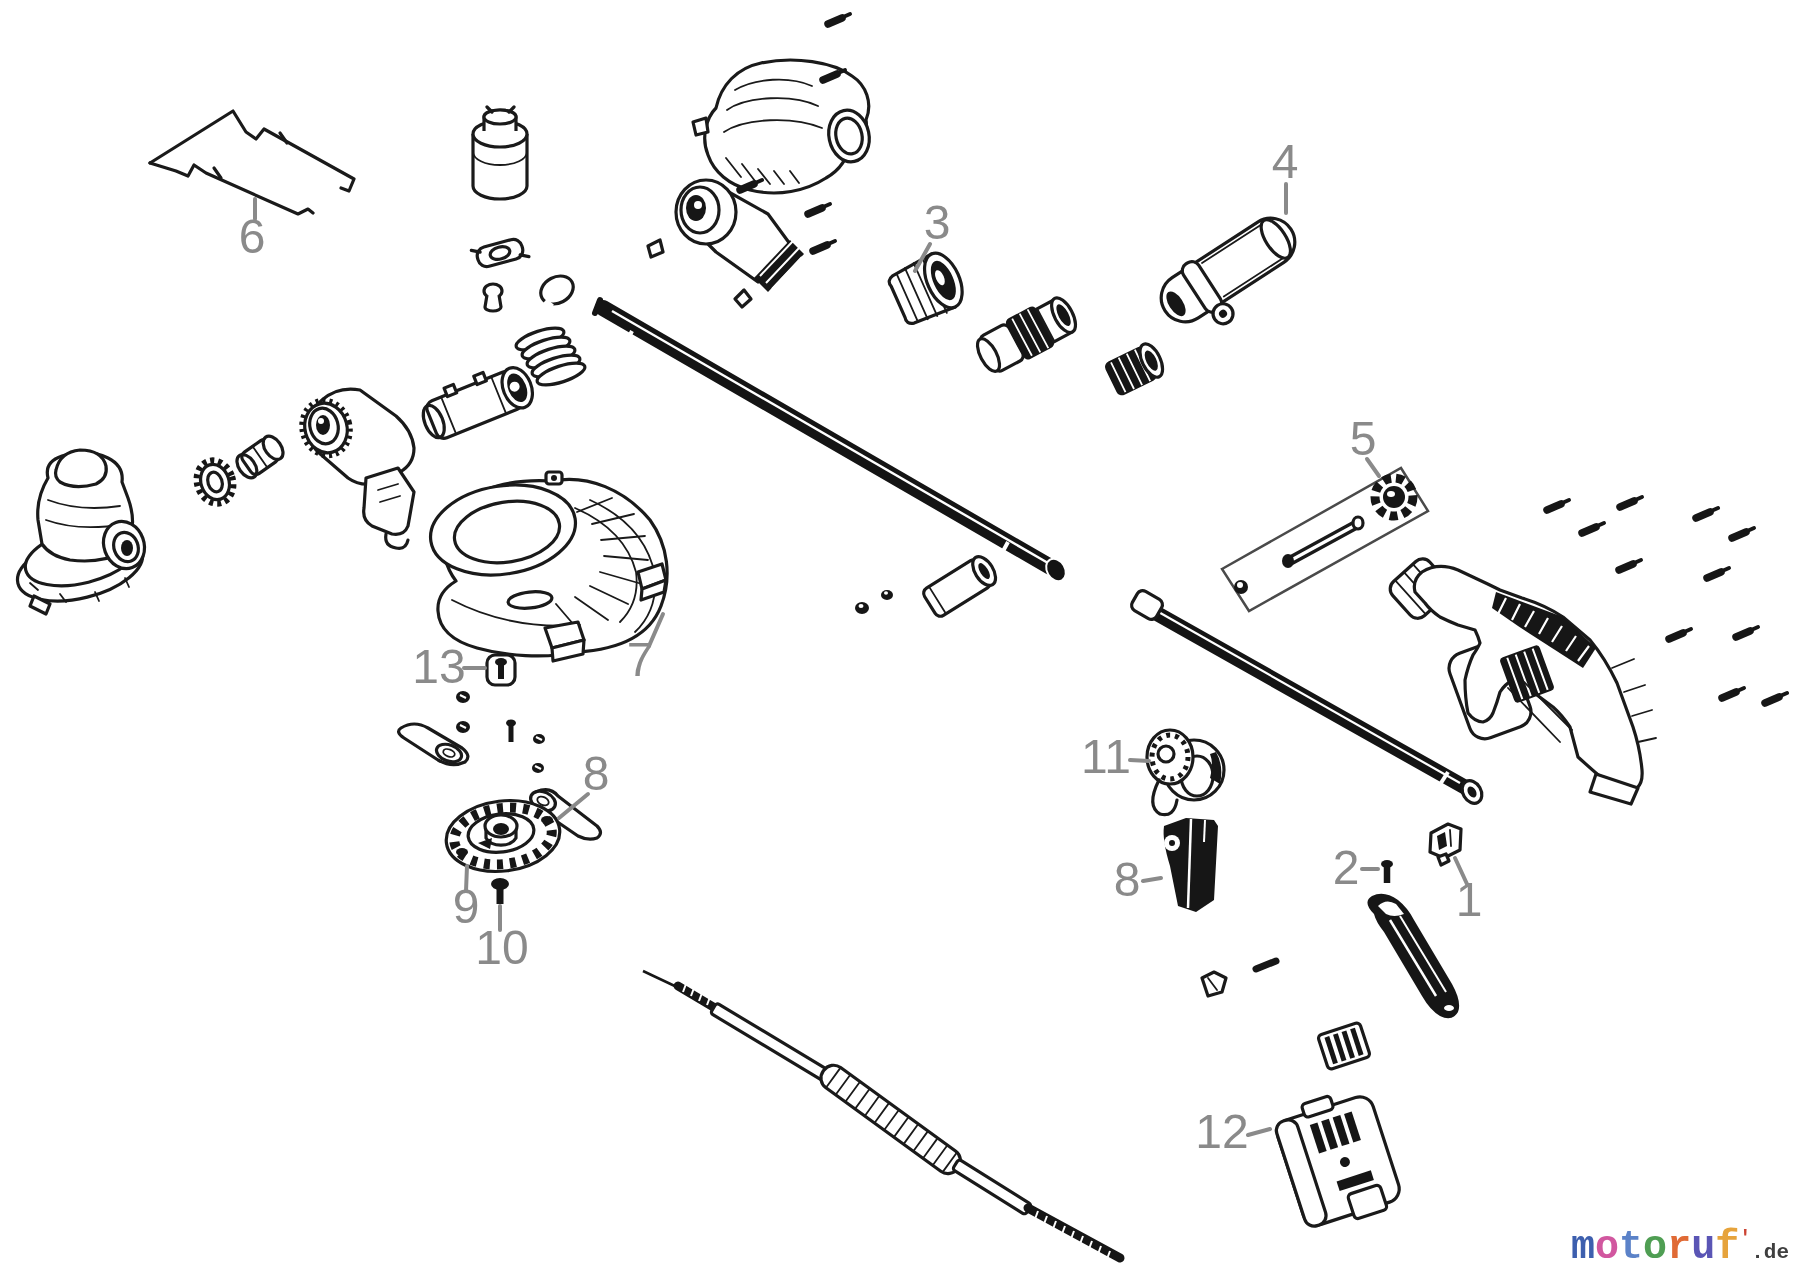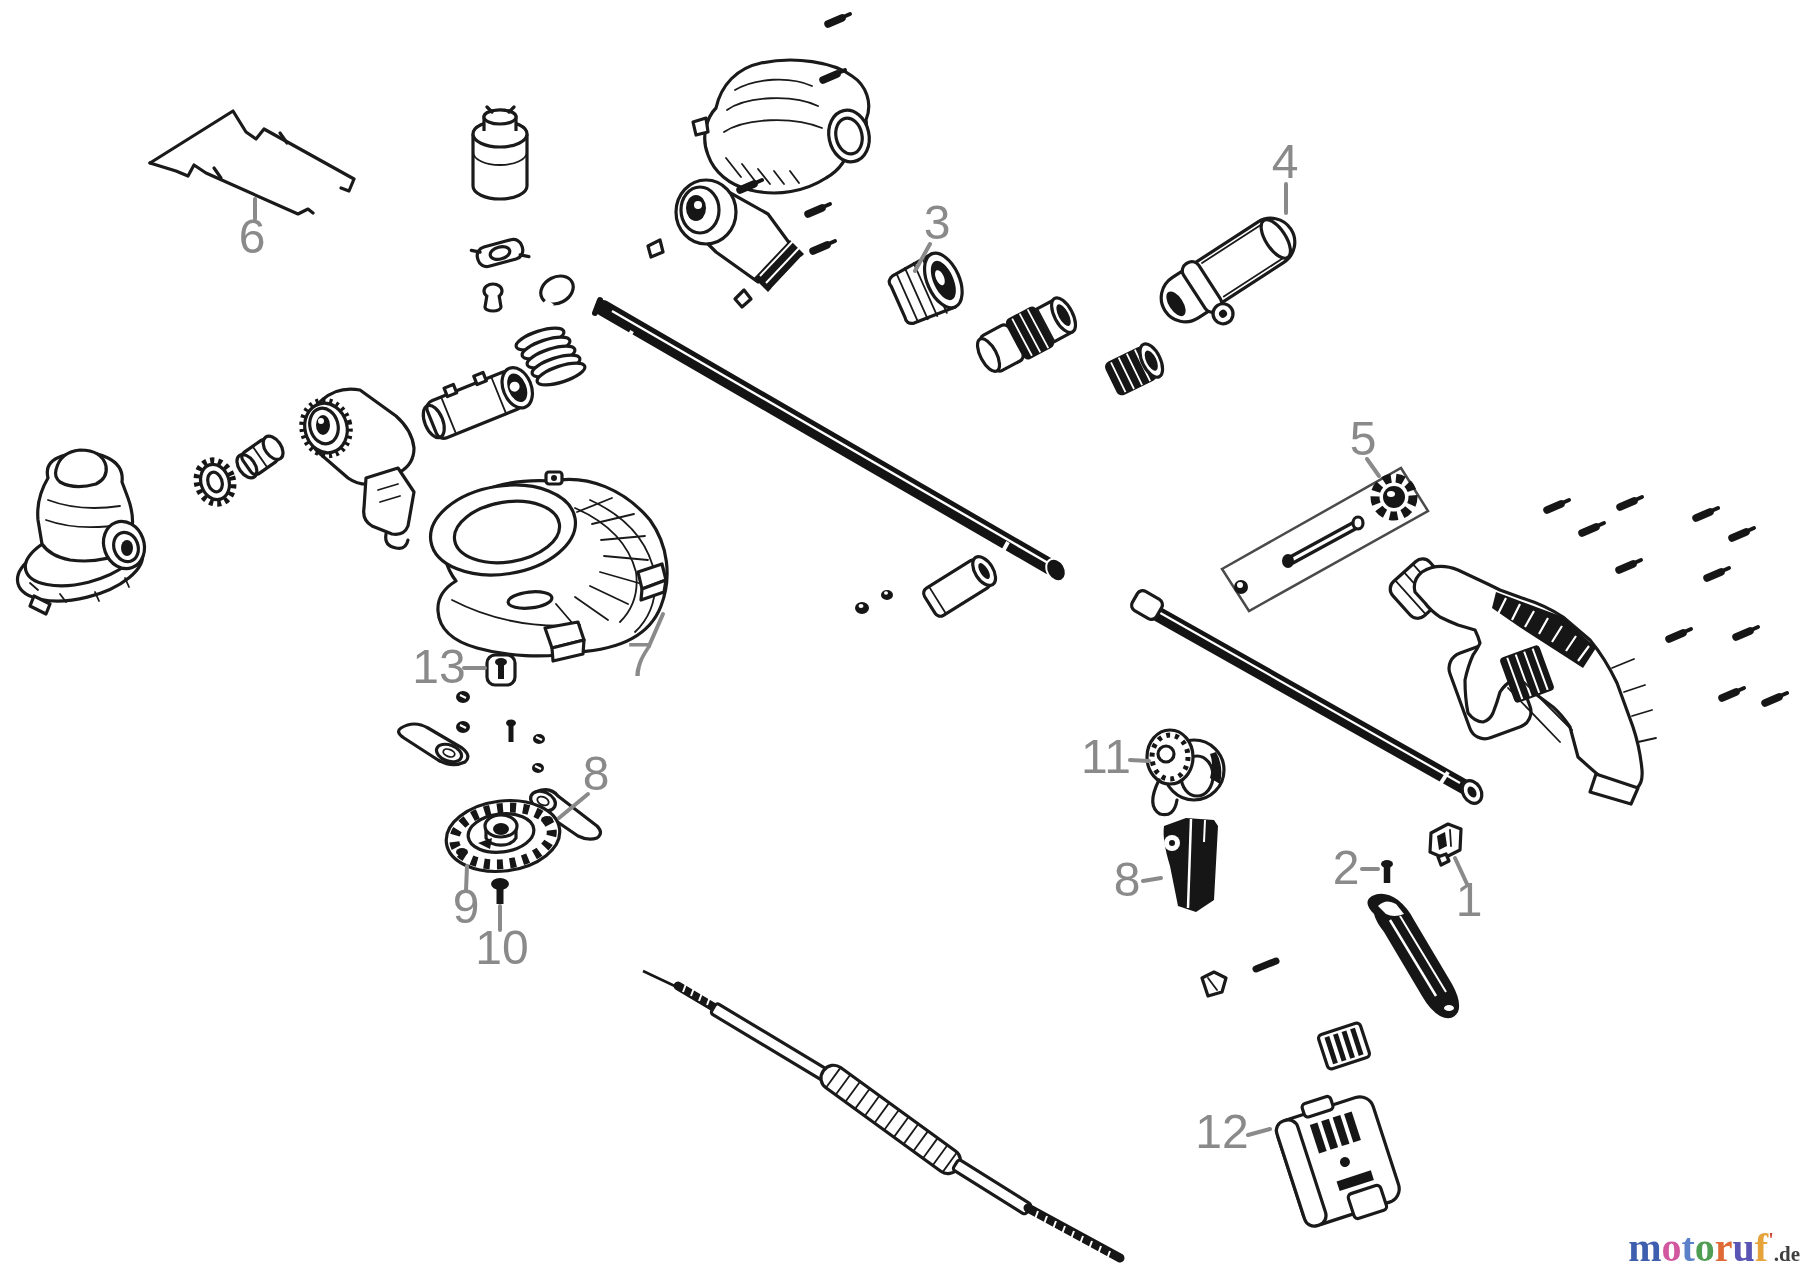--- a/index.html
+++ b/index.html
@@ -5,21 +5,21 @@
 <style>
   html,body { margin:0; padding:0; background:#e8e8e8; }
   .stage { position:relative; width:1800px; height:1272px; background:#ffffff; overflow:hidden;
            font-family:"Liberation Sans", sans-serif; }
   svg { display:block; }
   .fw   { fill:#ffffff; stroke:#1a1a1a; stroke-width:3.2; stroke-linejoin:round; }
   .ln   { fill:none;    stroke:#1a1a1a; stroke-width:3.2; stroke-linejoin:round; stroke-linecap:round; }
   .fb   { fill:#161616; stroke:none; }
   .thin { stroke-width:1.8; }
   .callout-text { font-family:"Liberation Sans", sans-serif; font-size:48px; text-anchor:middle; }
-  .watermark { position:absolute; right:0; bottom:4px; font-family:Liberation Serif, serif;
+  .watermark { position:absolute; right:11px; bottom:4px; font-family:Liberation Mono, monospace;
                font-weight:bold; font-size:40px; line-height:1; white-space:nowrap; }
   .watermark .tld { font-size:21px; font-weight:bold; }
   .watermark .tick { font-size:20px; vertical-align:14px; }
 </style>
 </head>
 <body>
 
 <div class="stage">
 <svg width="1800" height="1272" viewBox="0 0 1800 1272">
   <defs>

